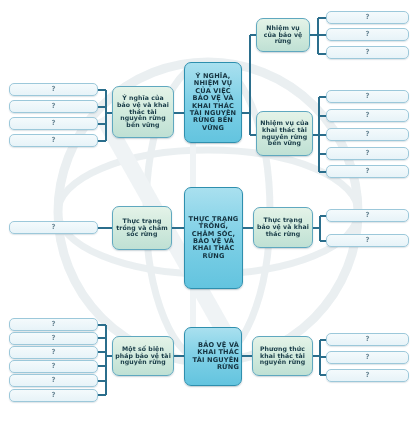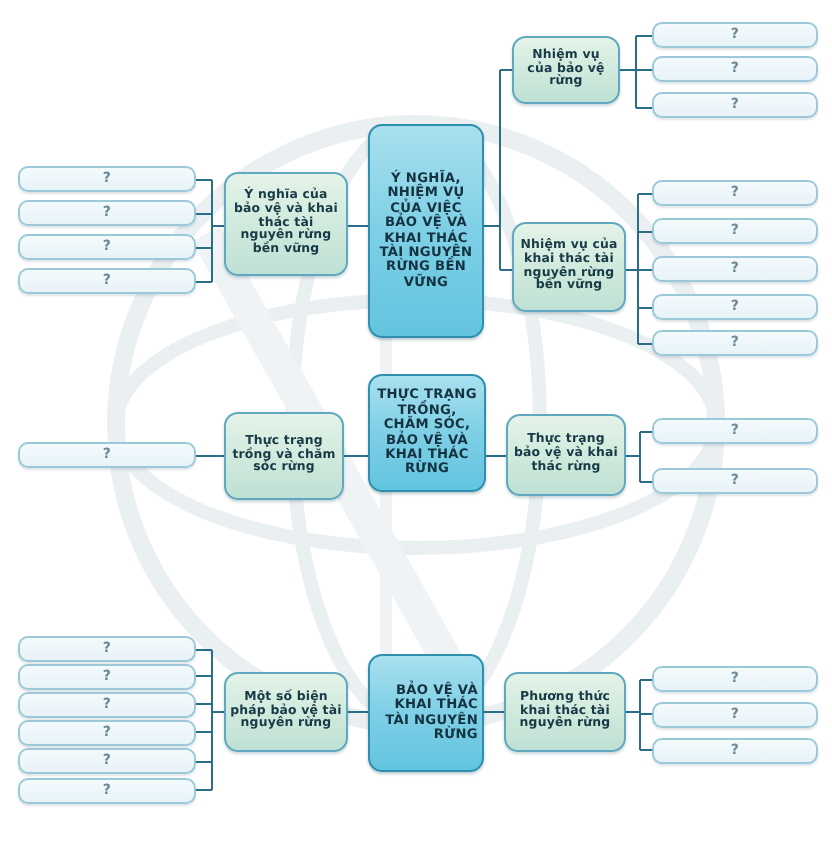--- a/index.html
+++ b/index.html
@@ -134,21 +134,21 @@
       <line x1="174" y1="356" x2="184" y2="356"></line>
       <line x1="242" y1="356" x2="252" y2="356"></line>
       <line x1="313" y1="356" x2="320" y2="356"></line>
       <line x1="320" y1="340" x2="320" y2="375"></line>
       <line x1="320" y1="340" x2="326" y2="340"></line>
       <line x1="320" y1="357" x2="326" y2="357"></line>
       <line x1="320" y1="375" x2="326" y2="375"></line>
     </g>
   </svg>
 
-  <div class="node n-core" style="left:184px;top:62px;width:58px;height:107px;">
+  <div class="node n-core" style="left:184px;top:62px;width:58px;height:81px;">
     <span>Ý NGHĨA, NHIỆM VỤ CỦA VIỆC BẢO VỆ VÀ KHAI THÁC TÀI NGUYÊN RỪNG BỀN VỮNG</span>
   </div>
 
   <div class="node n-sub" style="left:112px;top:86px;width:62px;height:52px;">
     <span>Ý nghĩa của bảo vệ và khai thác tài nguyên rừng bền vững</span>
   </div>
 
   <div class="node n-blank" style="left:9px;top:83px;width:89px;height:13px;">
     <span>?</span>
   </div>
@@ -187,21 +187,21 @@
   <div class="node n-blank" style="left:326px;top:128px;width:83px;height:13px;">
     <span>?</span>
   </div>
   <div class="node n-blank" style="left:326px;top:147px;width:83px;height:13px;">
     <span>?</span>
   </div>
   <div class="node n-blank" style="left:326px;top:165px;width:83px;height:13px;">
     <span>?</span>
   </div>
 
-  <div class="node n-core" style="left:184px;top:187px;width:59px;height:59px;align-items:center;">
+  <div class="node n-core" style="left:184px;top:187px;width:59px;height:102px;align-items:center;">
     <span>THỰC TRẠNG TRỒNG, CHĂM SÓC, BẢO VỆ VÀ KHAI THÁC RỪNG</span>
   </div>
 
   <div class="node n-sub" style="left:112px;top:206px;width:60px;height:44px;">
     <span>Thực trạng trồng và chăm sóc rừng</span>
   </div>
   <div class="node n-blank" style="left:9px;top:221px;width:89px;height:13px;">
     <span>?</span>
   </div>
 

